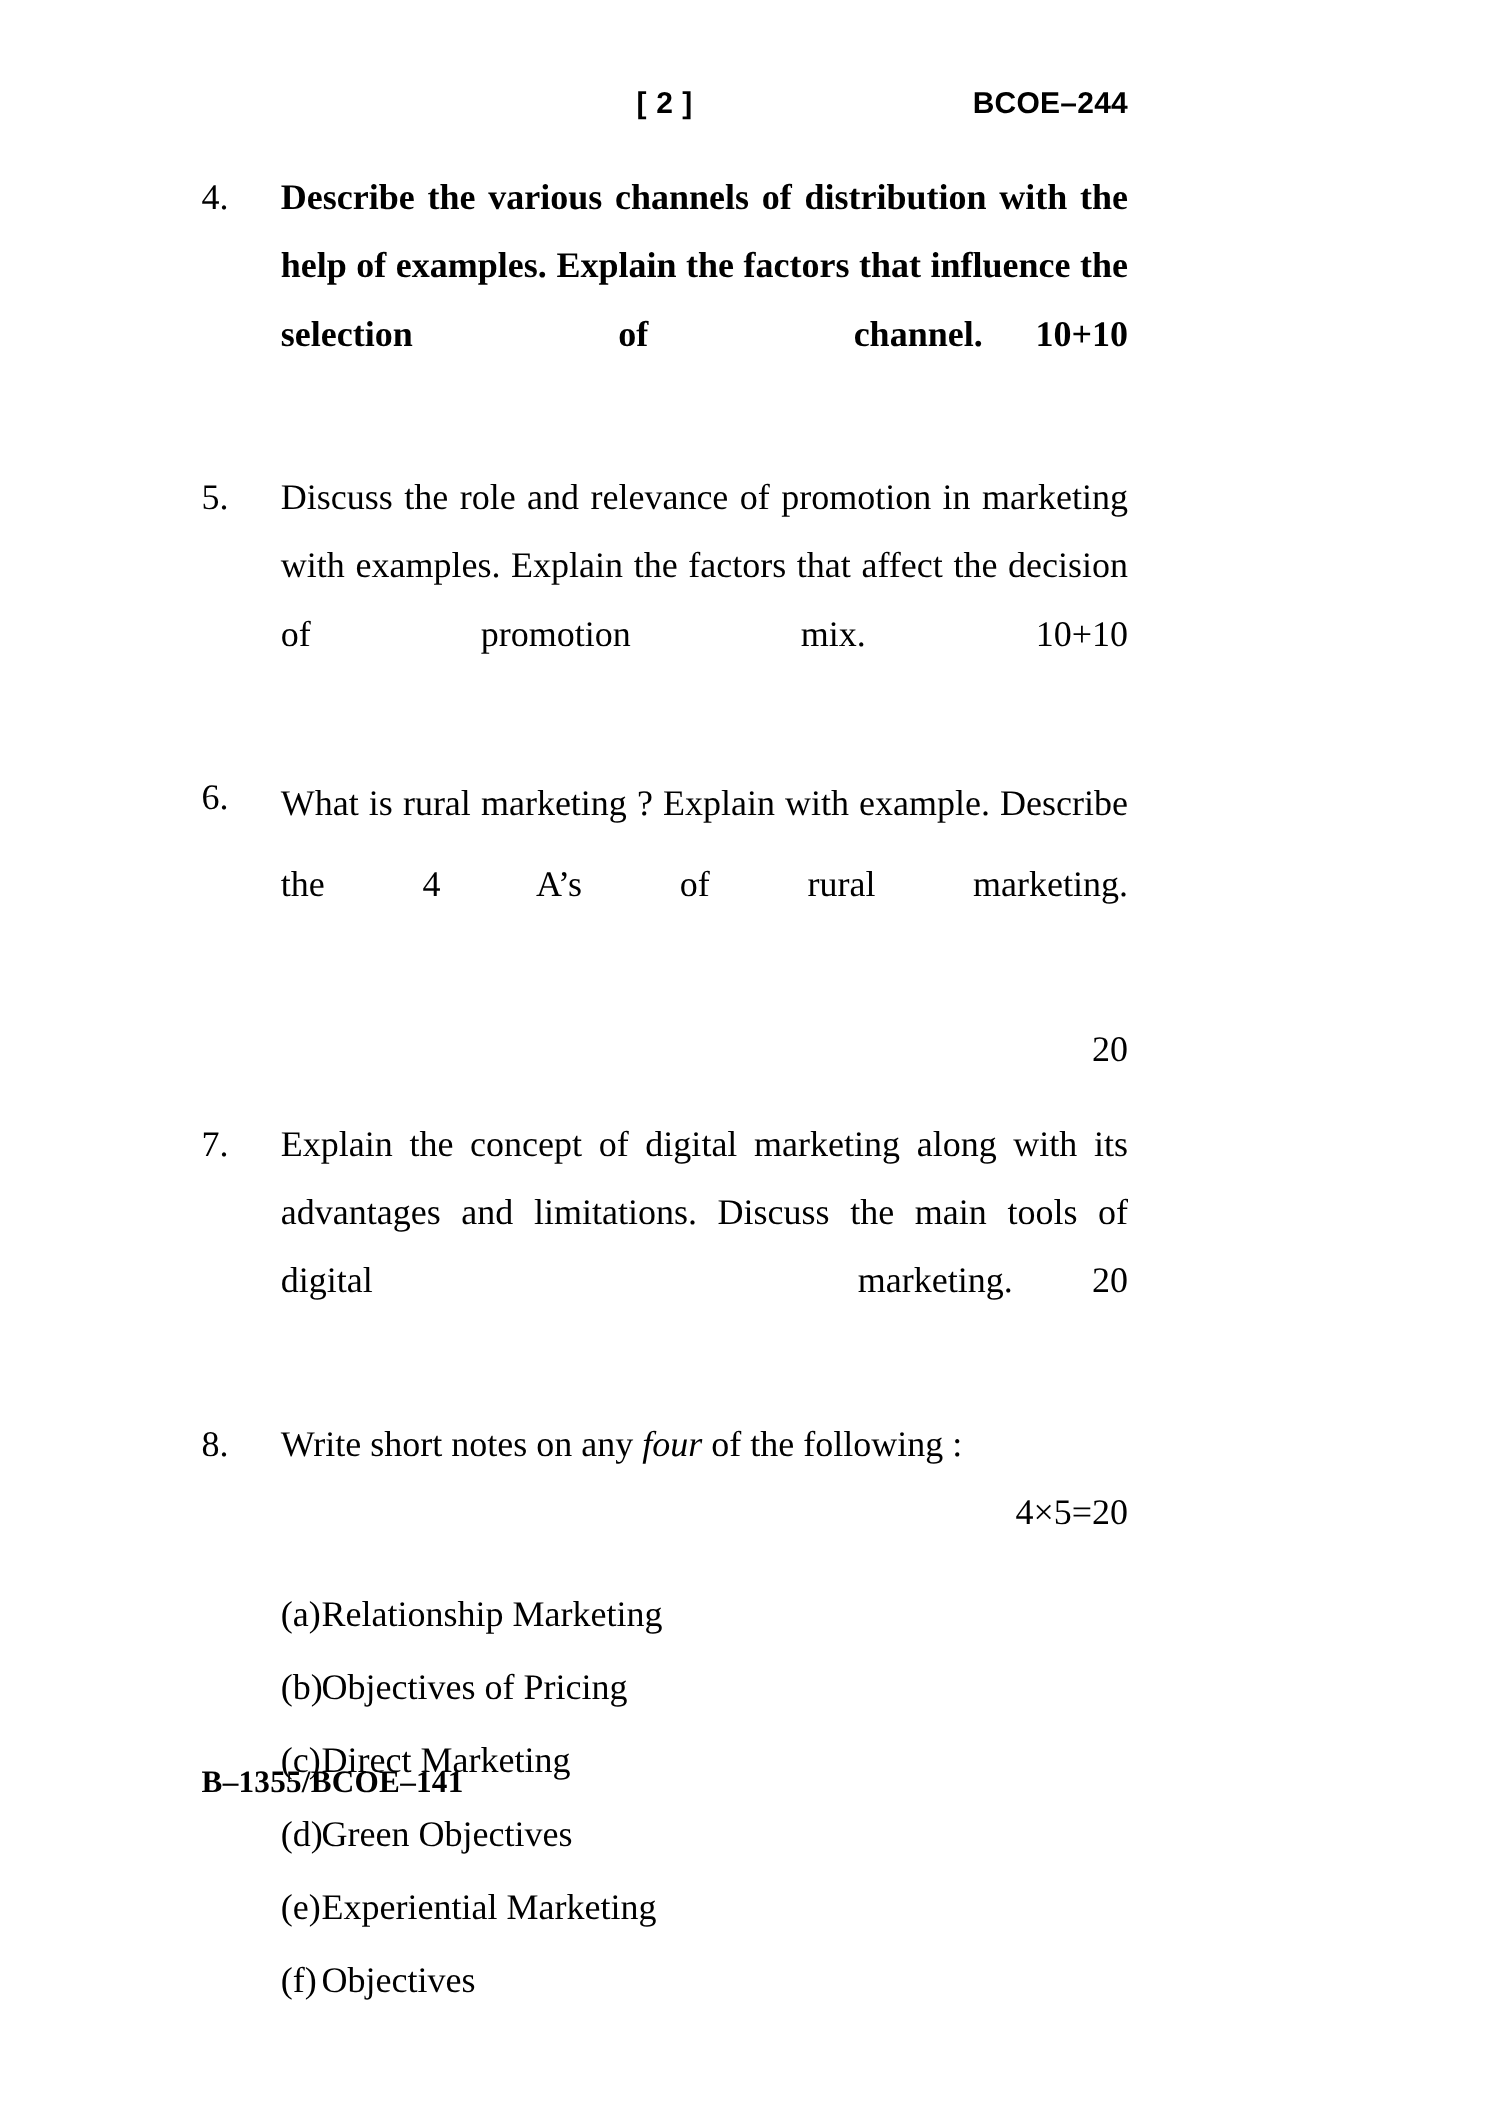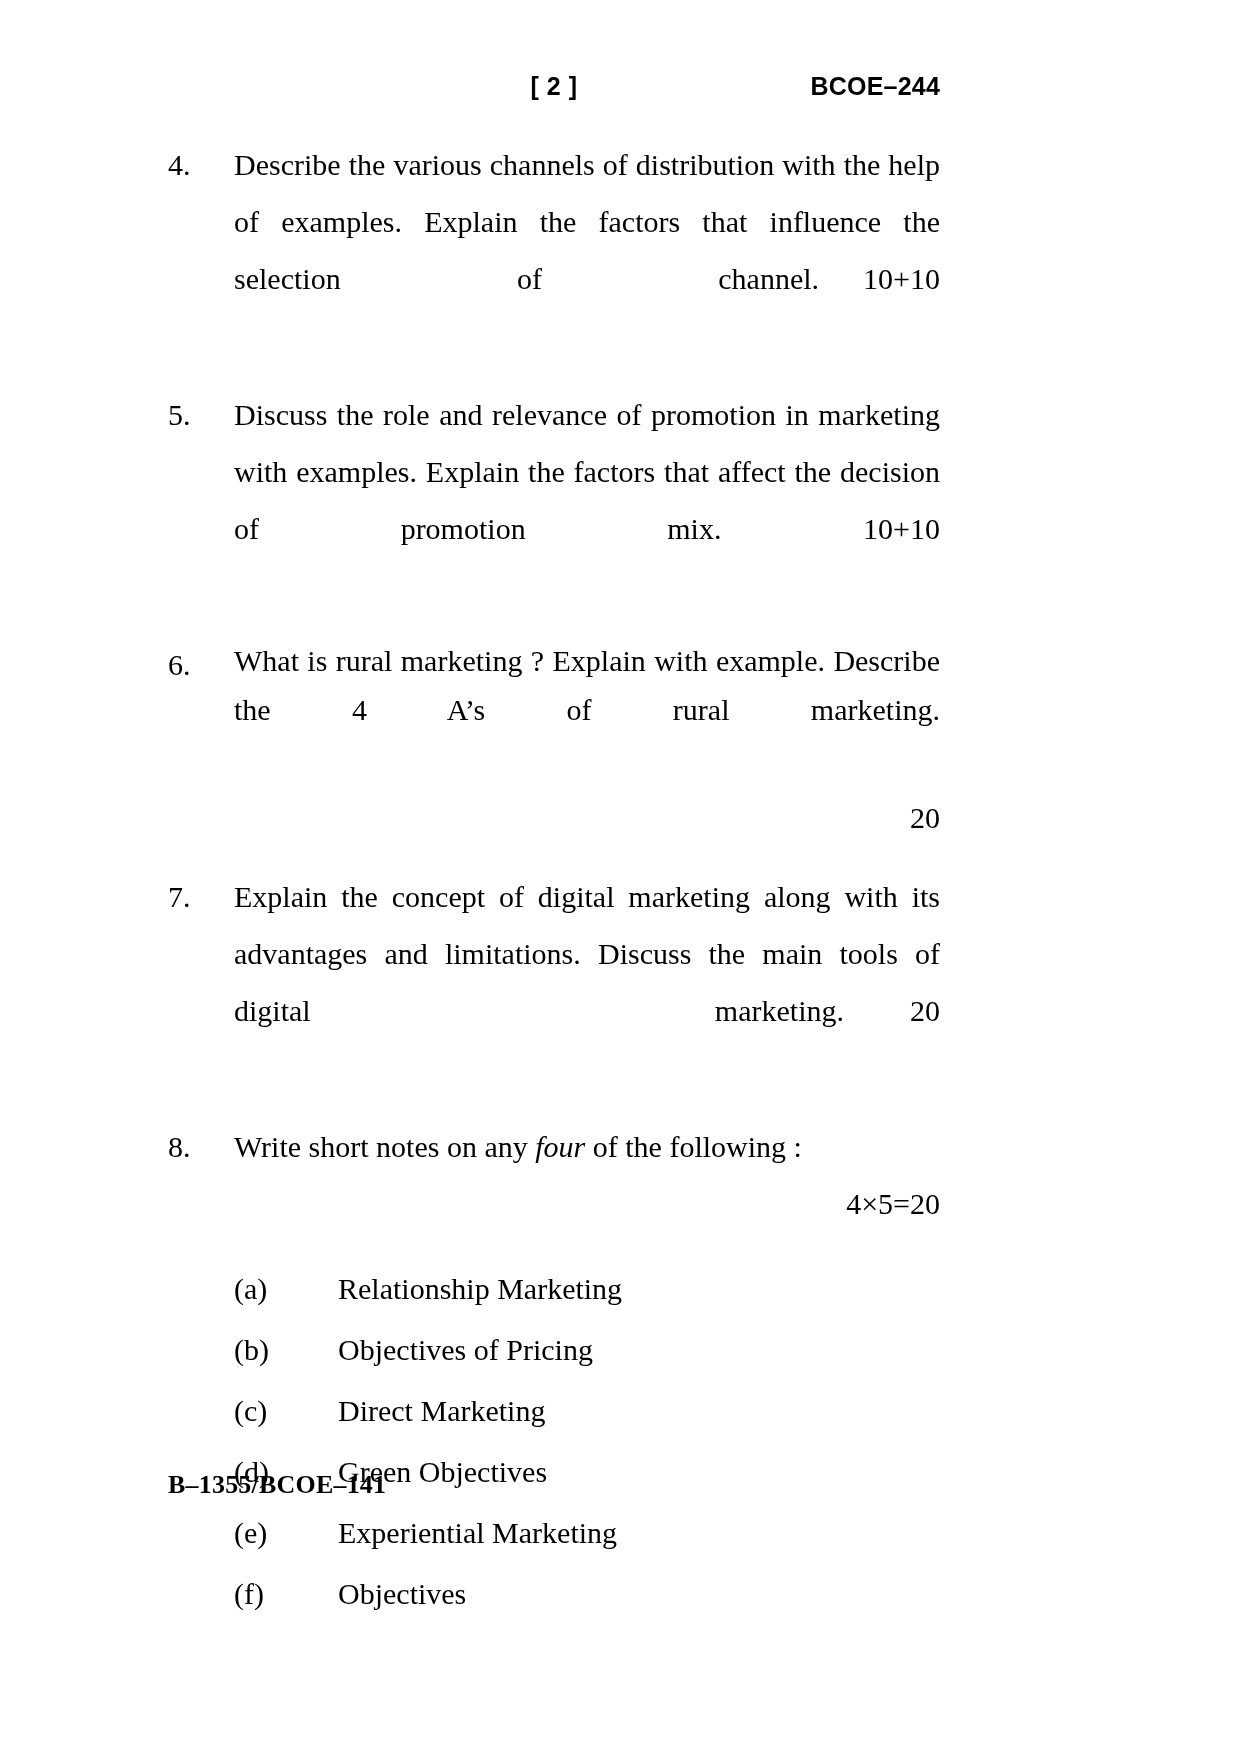--- a/index.html
+++ b/index.html
@@ -79,21 +79,21 @@
   }
   .q-body {
     margin-left: 66px;
     font-size: 30px;
     line-height: 57px;
     text-align: justify;
     text-justify: inter-word;
     hyphens: none;
   }
   .q-body.tight {
-    line-height: 49px;
+    line-height: 68px;
   }
   
   .just-all {
     text-align: justify;
   }
   .just-all::after {
     content: "";
     display: inline-block;
     width: 100%;
   }
@@ -122,21 +122,21 @@
     font-size: 30px;
     line-height: 61px;
   }
   .sub-label {
     position: absolute;
     left: 0;
     top: 0;
     width: 64px;
   }
   .sub-text {
-    margin-left: 104px;
+    margin-left: 34px;
   }
 
   
   .footer {
     position: absolute;
     left: 168px;
     top: 1470px;
     font-family: Liberation Serif, serif;
     font-weight: bold;
     font-size: 26px;
@@ -152,21 +152,21 @@
   <div class="header">
     <div class="header-page-no">[ 2 ]</div>
     <div class="header-code">BCOE–244</div>
   </div>
 
   <div class="content">
 
     <div class="q">
       <div class="q-num">4.</div>
       <div class="q-body">
-        <span class="just-all" style="display:block;"><span>Describe the various channels of distribution with the help of examples. Explain the factors that influence the selection of channel.</span><span style="display:inline-block;width:44px;"></span><span>10+10</span></span>
+        <span class="just-all" style="display:block;font-weight:bold;"><span>Describe the various channels of distribution with the help of examples. Explain the factors that influence the selection of channel.</span><span style="display:inline-block;width:44px;"></span><span>10+10</span></span>
       </div>
     </div>
 
     <div class="q">
       <div class="q-num">5.</div>
       <div class="q-body">
         <span class="just-all" style="display:block;"><span>Discuss the role and relevance of promotion in marketing with examples. Explain the factors that affect the decision of promotion mix.</span> <span>10+10</span></span>
       </div>
     </div>
 

